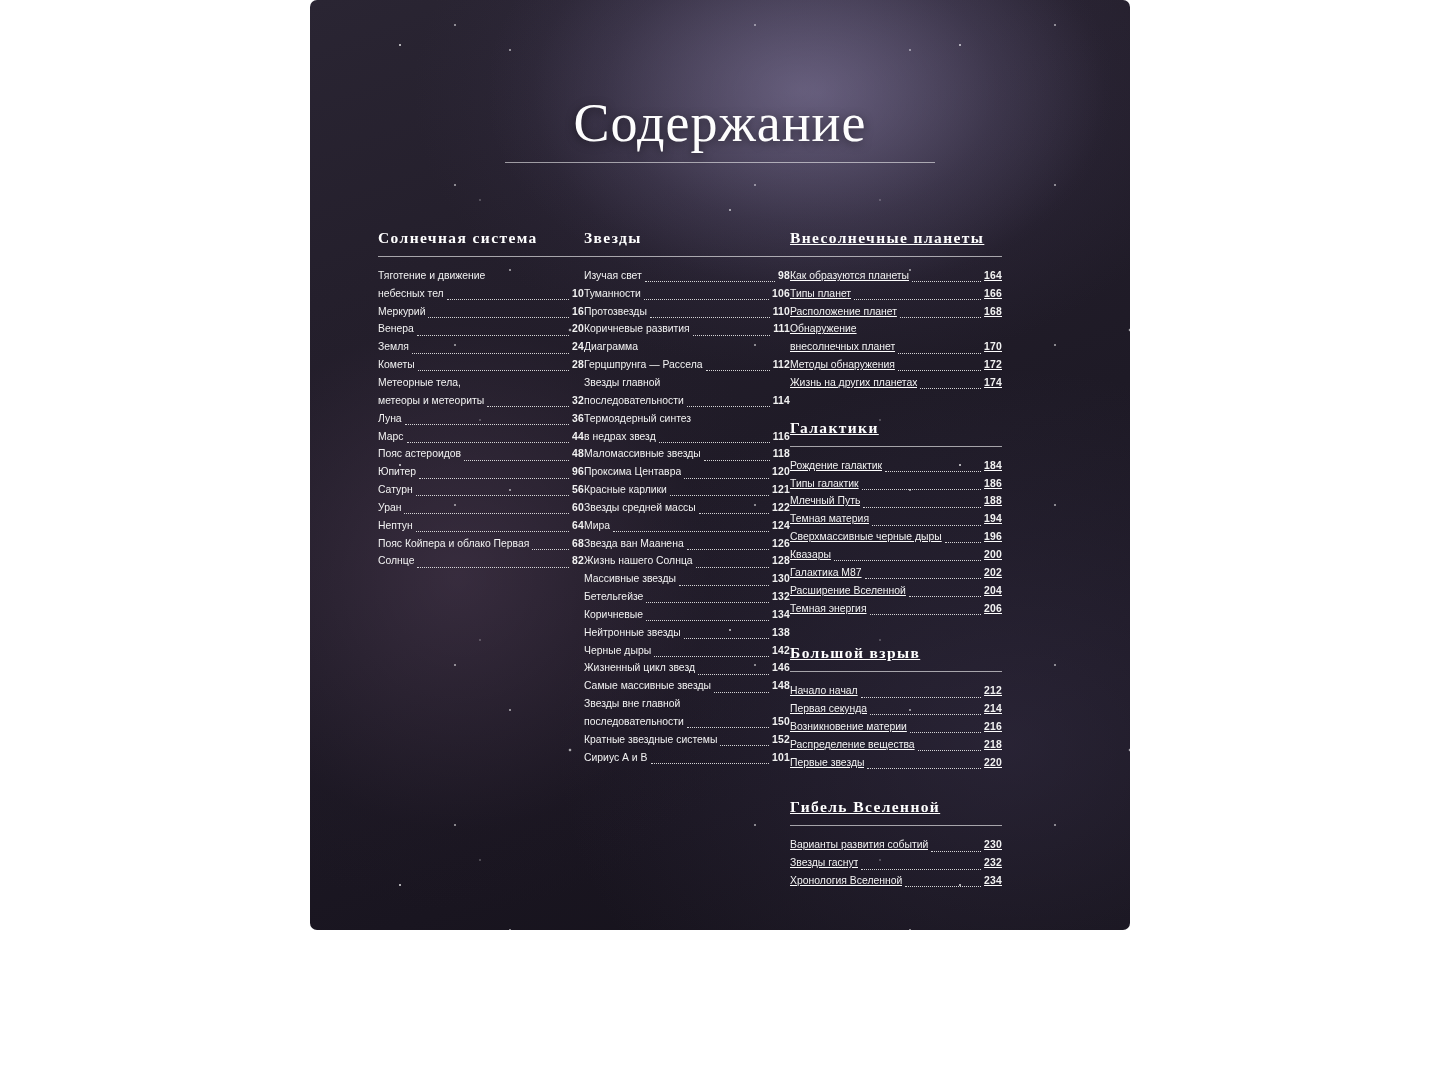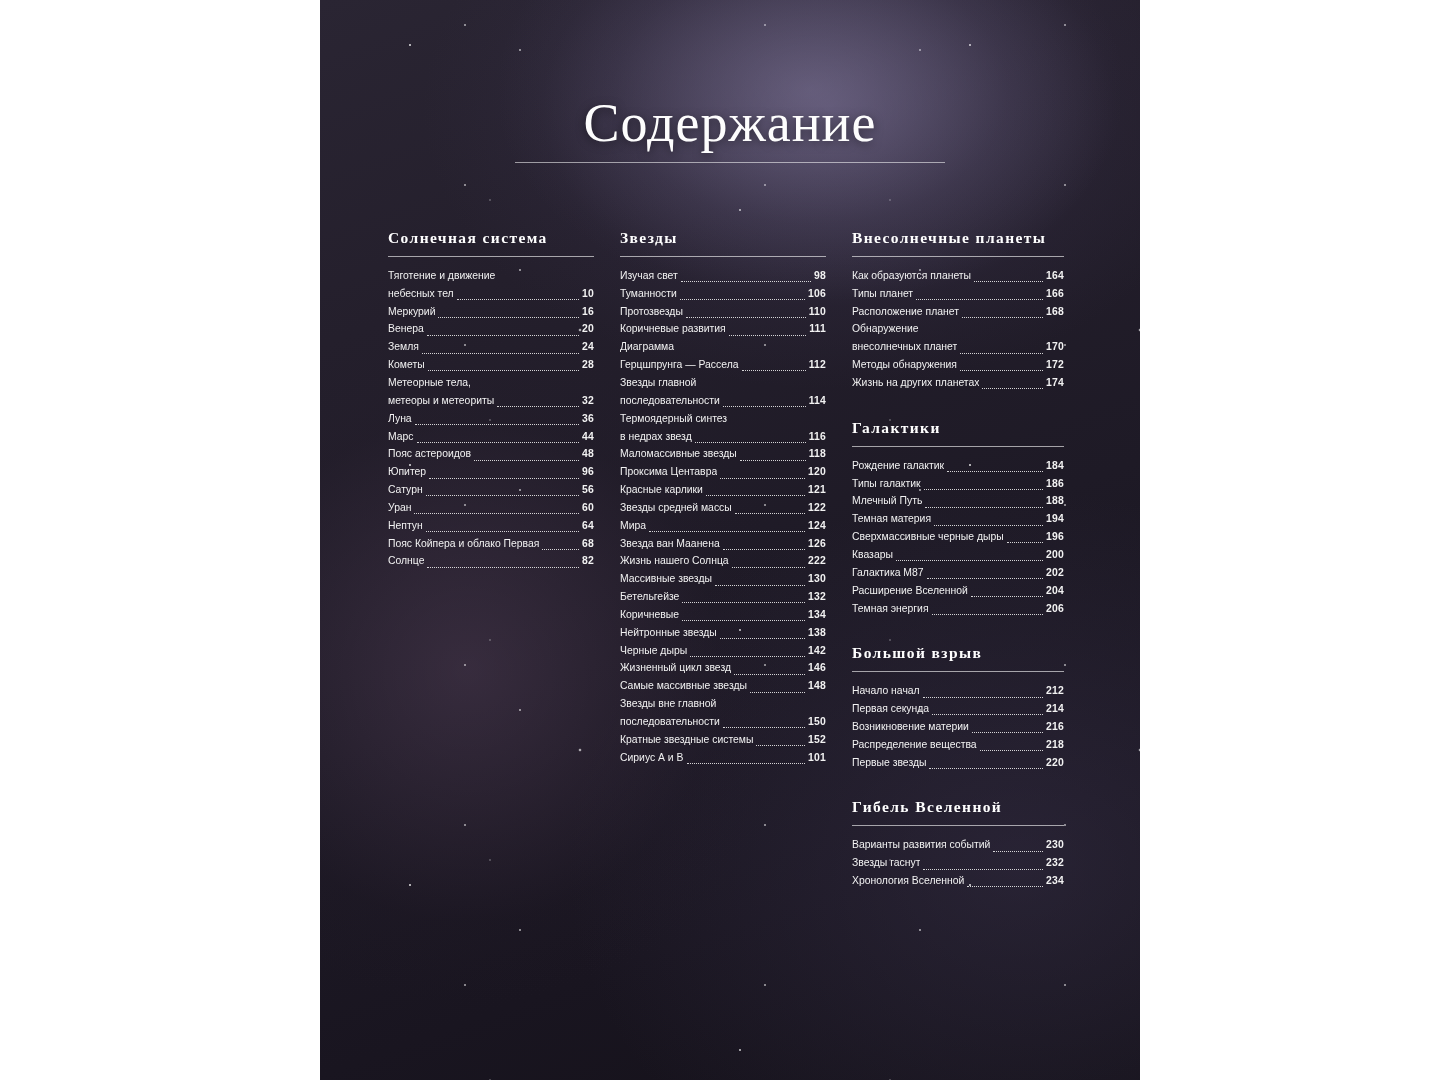--- a/index.html
+++ b/index.html
@@ -8,30 +8,31 @@
     background: #ffffff;
   }
   body {
     width: 1440px;
     height: 1080px;
     overflow: hidden;
     font-family: "Liberation Sans", sans-serif;
   }
   .page {
     position: absolute;
-    left: 320px;
+    left: 310px;
     top: 0;
     width: 820px;
-    height: 1080px;
+    height: 930px;
     background:
       radial-gradient(ellipse 520px 360px at 62% 10%, rgba(120,110,150,0.50) 0%, rgba(60,52,78,0.18) 55%, rgba(0,0,0,0) 78%),
       radial-gradient(ellipse 420px 420px at 18% 62%, rgba(92,70,96,0.40) 0%, rgba(40,30,45,0.10) 60%, rgba(0,0,0,0) 80%),
       radial-gradient(ellipse 600px 500px at 85% 80%, rgba(70,62,92,0.35) 0%, rgba(0,0,0,0) 75%),
       linear-gradient(160deg, #2a2533 0%, #241f2c 25%, #1e1a26 55%, #191520 78%, #141119 100%);
     overflow: hidden;
+    border-radius: 7px;
   }
   .stars, .stars2, .stars3 {
     position: absolute;
     inset: 0;
     pointer-events: none;
   }
   .stars {
     background-image:
       radial-gradient(1.3px 1.3px at 40px 30px, rgba(255,255,255,0.85) 50%, transparent 51%),
       radial-gradient(1px 1px at 120px 90px, rgba(255,255,255,0.6) 50%, transparent 51%),
@@ -95,24 +96,23 @@
     width: 430px;
     height: 1px;
     background: rgba(255,255,255,0.55);
   }
   .cols {
     position: absolute;
     left: 68px;
     top: 228px;
     width: 690px;
     display: flex;
-    gap: 26px;
   }
   .col { width: 206px; }
-  .col.col3 { width: 212px; }
+  .col.col3 { width: 212px; text-decoration: underline; }
 
   .sec { margin-bottom: 26px; }
   .sec-head {
     font-family: "Liberation Serif", serif;
     font-size: 15.5px;
     font-weight: bold;
     letter-spacing: 1.4px;
     color: #ffffff;
     line-height: 1.35;
     padding-bottom: 7px;
@@ -315,21 +315,21 @@
               <span class="page-no">124</span>
             </div>
             <div class="entry">
               <span class="label">Звезда ван Маанена</span>
               <span class="dots"></span>
               <span class="page-no">126</span>
             </div>
             <div class="entry">
               <span class="label">Жизнь нашего Солнца</span>
               <span class="dots"></span>
-              <span class="page-no">222</span>
+              <span class="page-no">128</span>
             </div>
             <div class="entry">
               <span class="label">Массивные звезды</span>
               <span class="dots"></span>
               <span class="page-no">130</span>
             </div>
             <div class="entry">
               <span class="label">Бетельгейзе</span>
               <span class="dots"></span>
               <span class="page-no">132</span>

